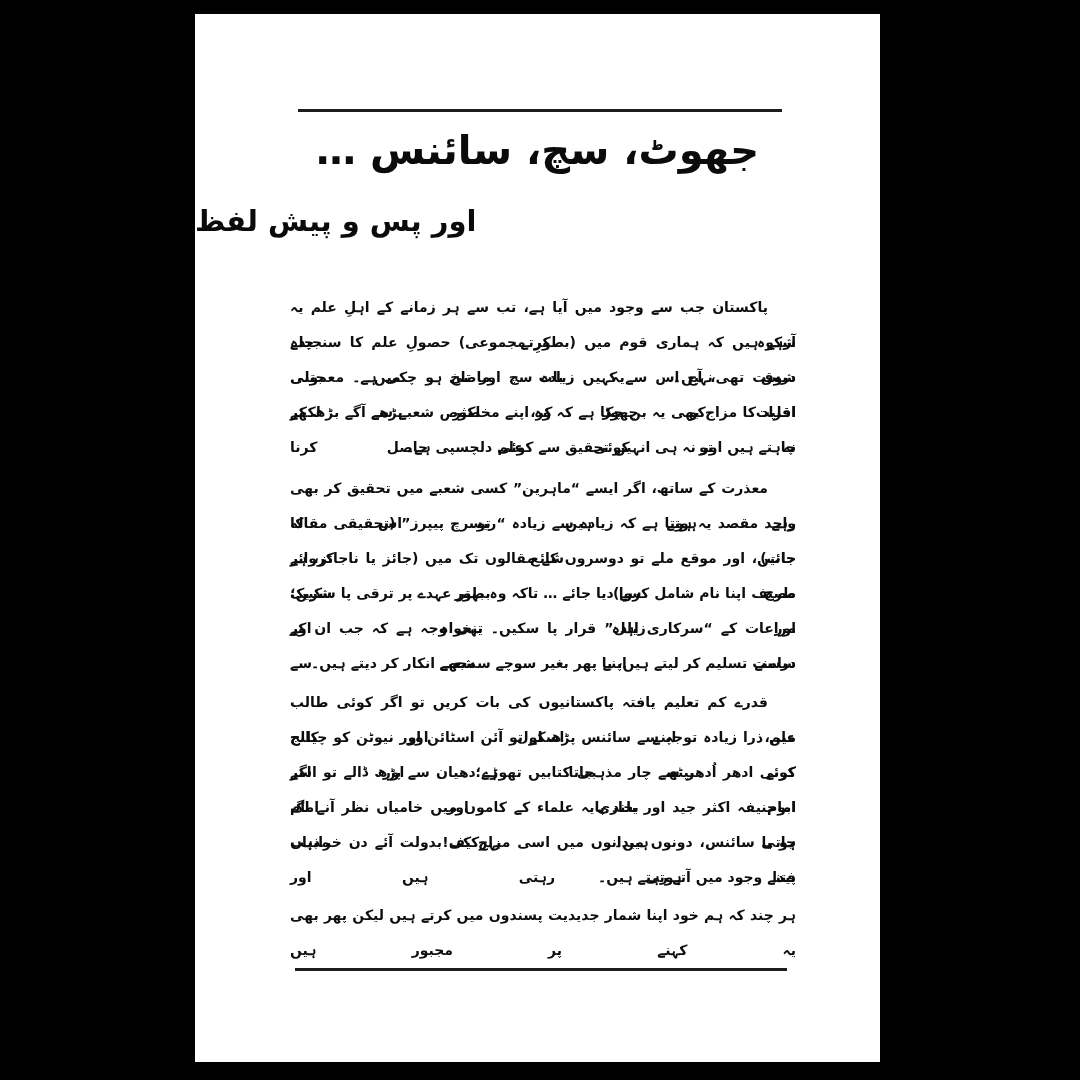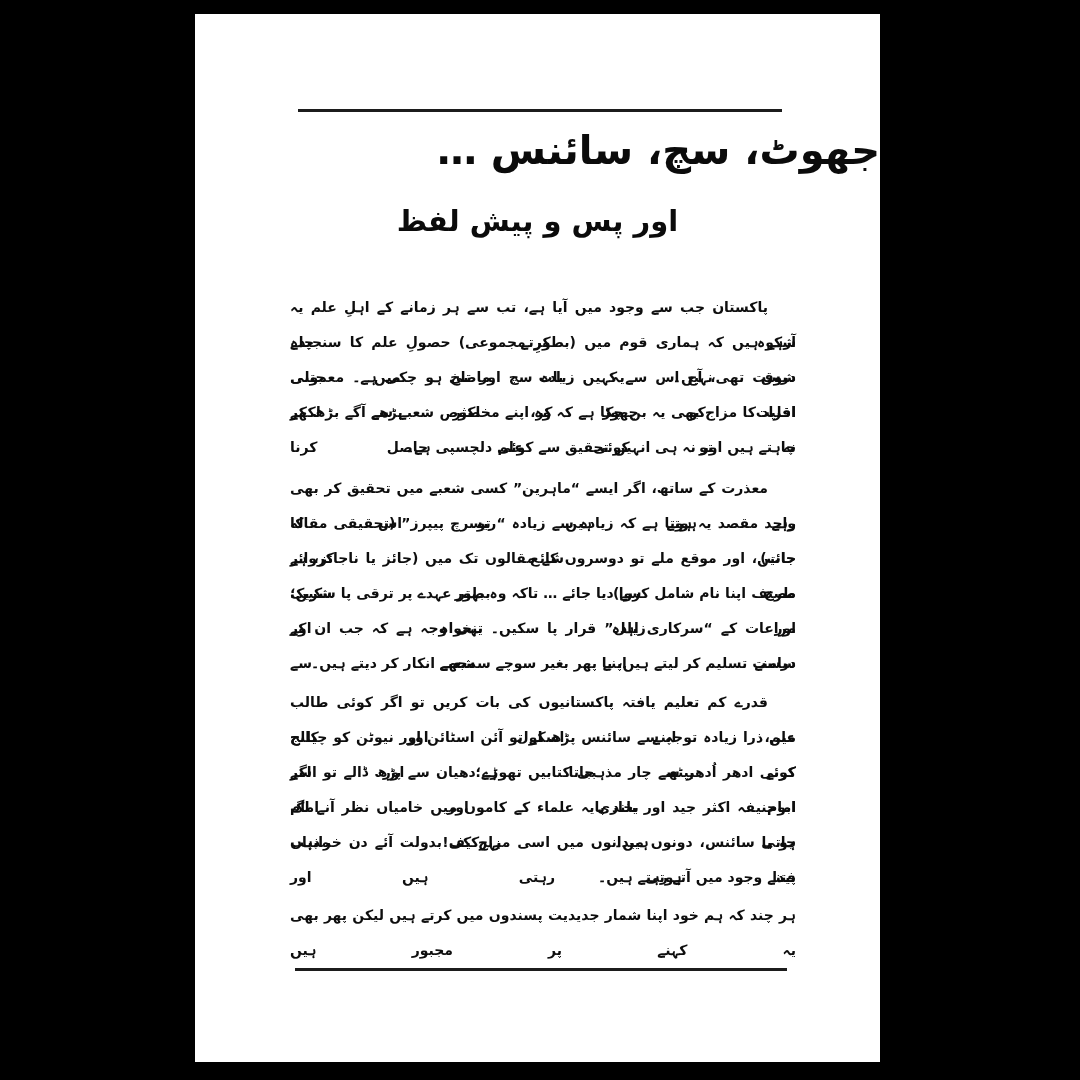--- a/index.html
+++ b/index.html
@@ -9,26 +9,26 @@
   }
   .page {
     position:absolute; left:195px; top:14px; width:685px; height:1048px;
     background:#ffffff;
   }
   .rule { position:absolute; background:#1c1c1c; height:3px; }
   .rule.top { left:103px; top:95px;  width:484px; }
   .rule.bottom { left:100px; top:954px; width:492px; }
   .title {
     position:absolute; left:0; top:112px; width:100%;
-    direction:rtl; font-size:40px; font-weight:bold;
+    text-align:center; direction:rtl; font-size:40px; font-weight:bold;
     color:#0b0b0b; line-height:1.2;
   }
   .subtitle {
     position:absolute; left:0; top:190px; width:100%;
-    text-align:center; direction:rtl; font-size:29px; font-weight:bold;
+    text-align:left; direction:rtl; font-size:29px; font-weight:bold;
     color:#0b0b0b; line-height:1.2;
   }
   .body-block {
     position:absolute; left:95px; top:276px; width:506px;
     color:#0e0e0e;
   }
   .ln {
     height:35px; line-height:35px; font-size:14px; font-weight:bold;
     direction:rtl; unicode-bidi:isolate;
   }

